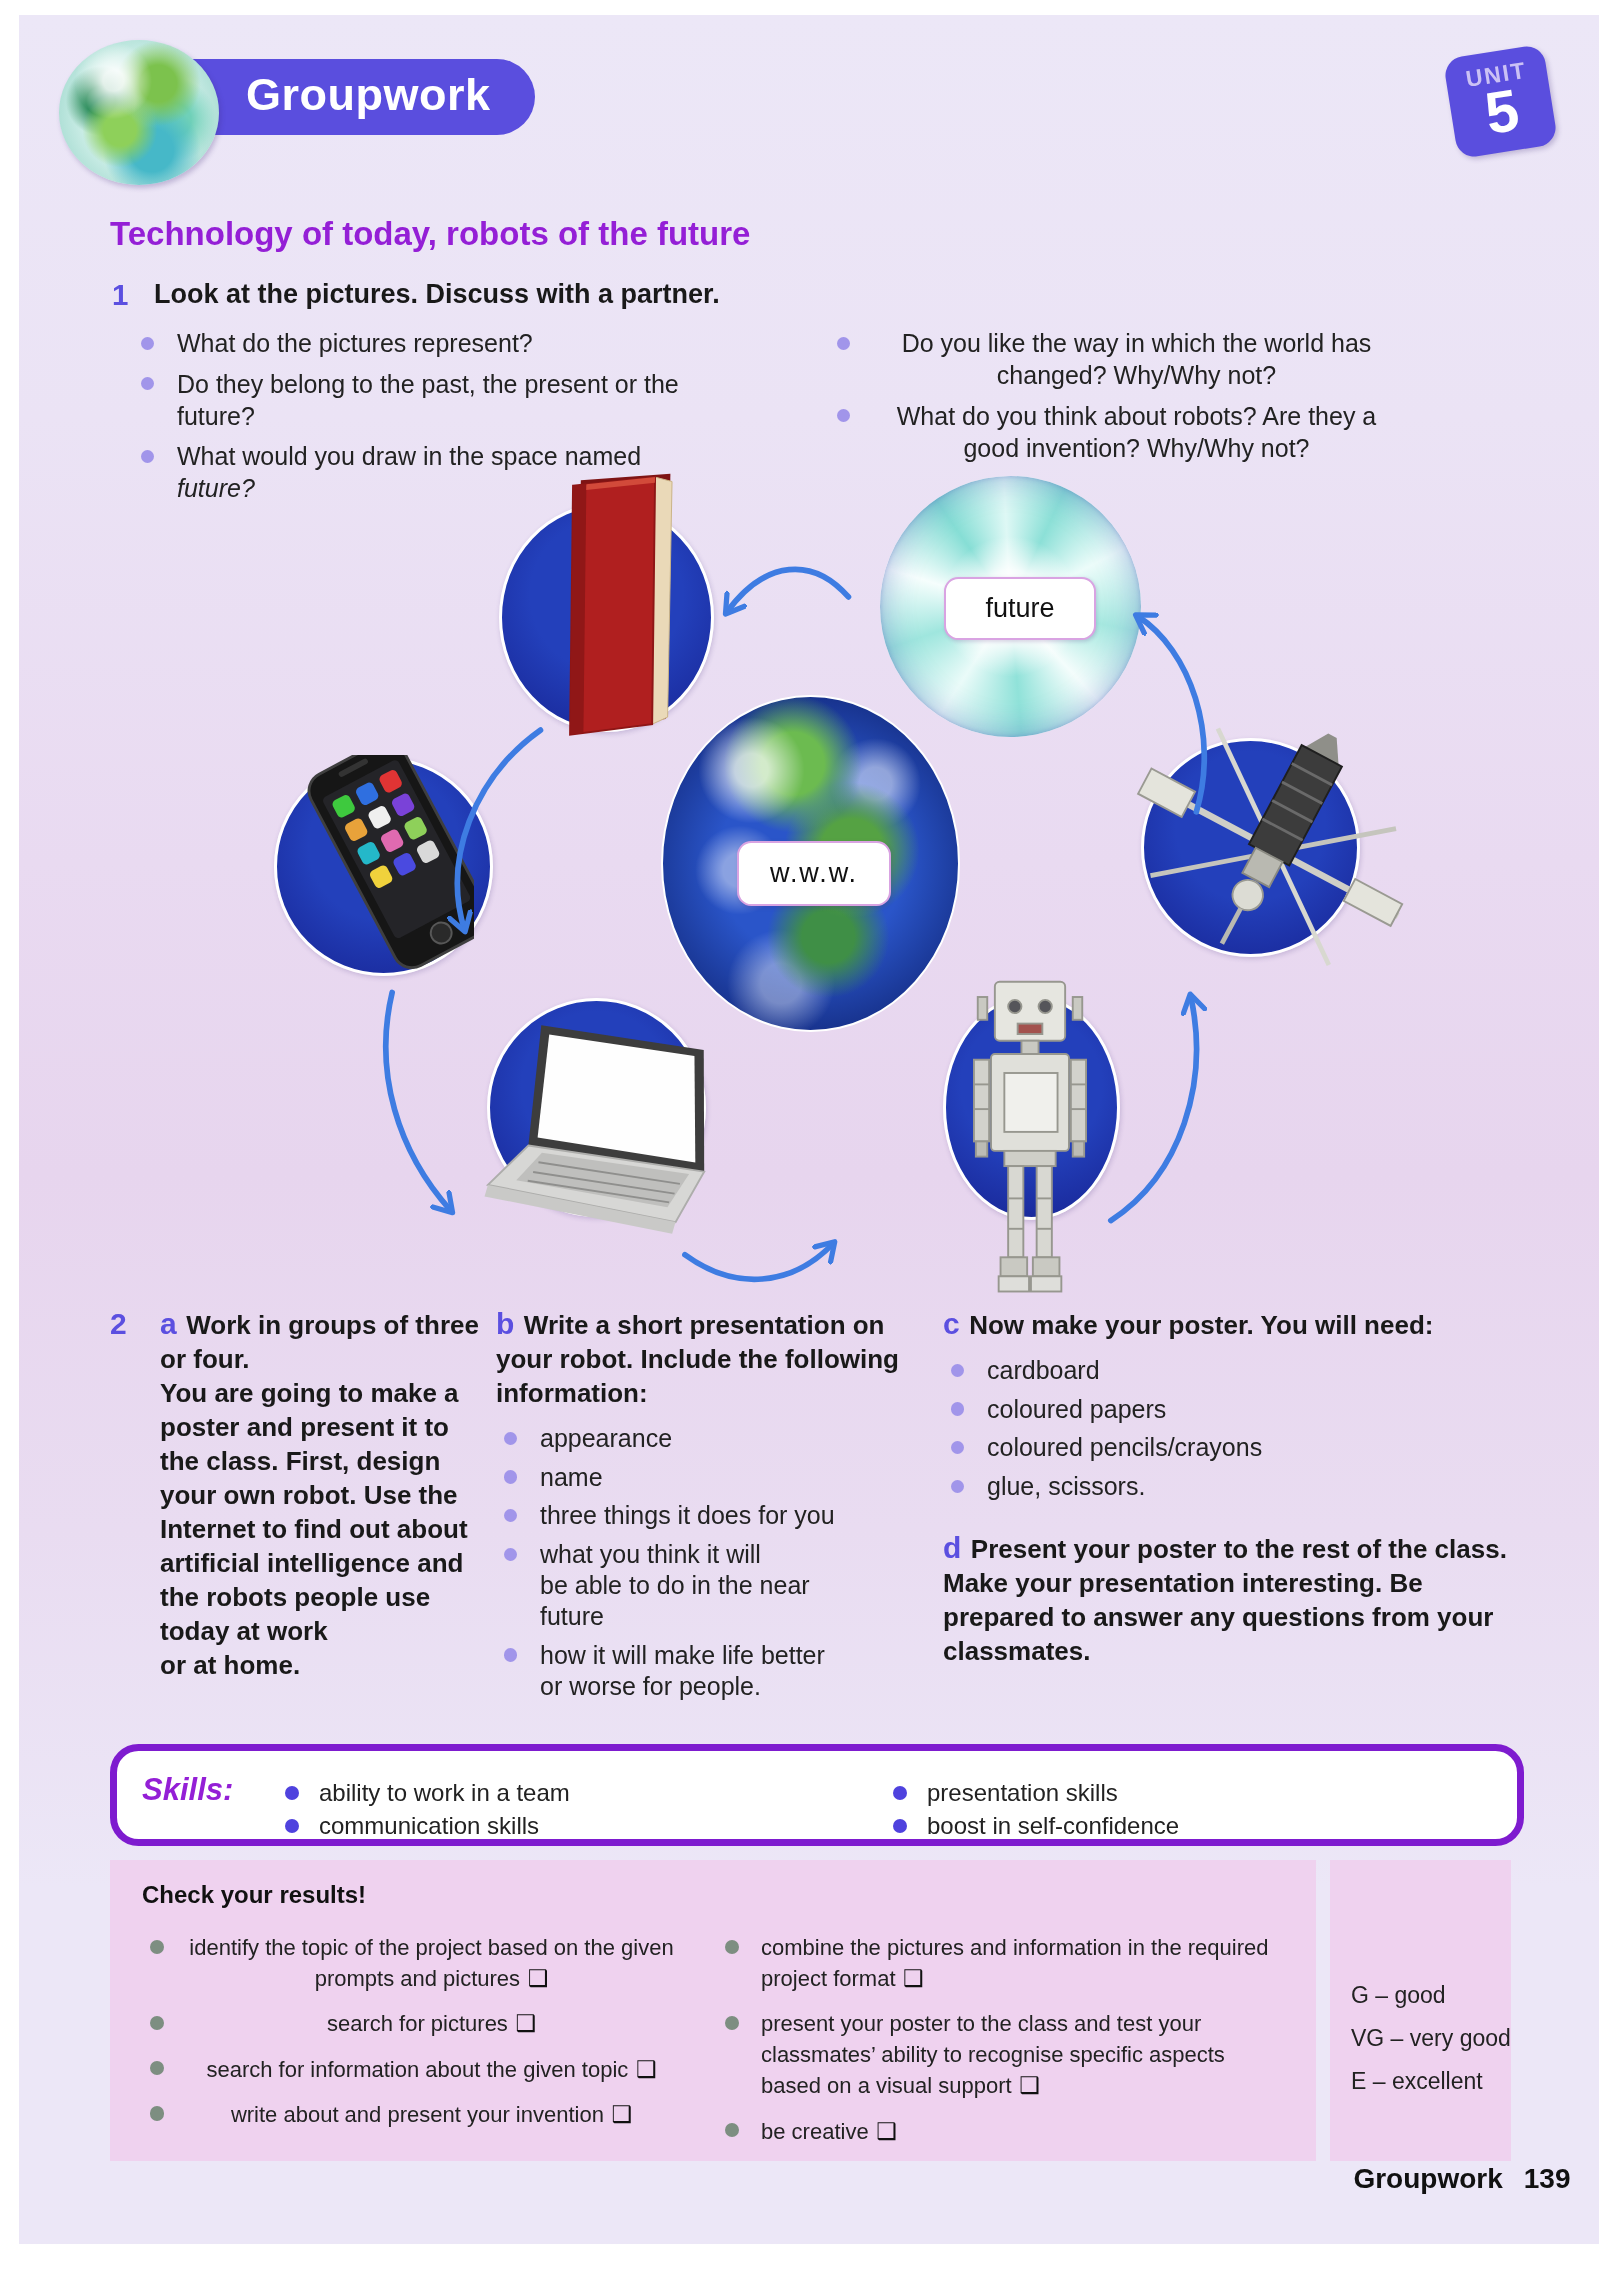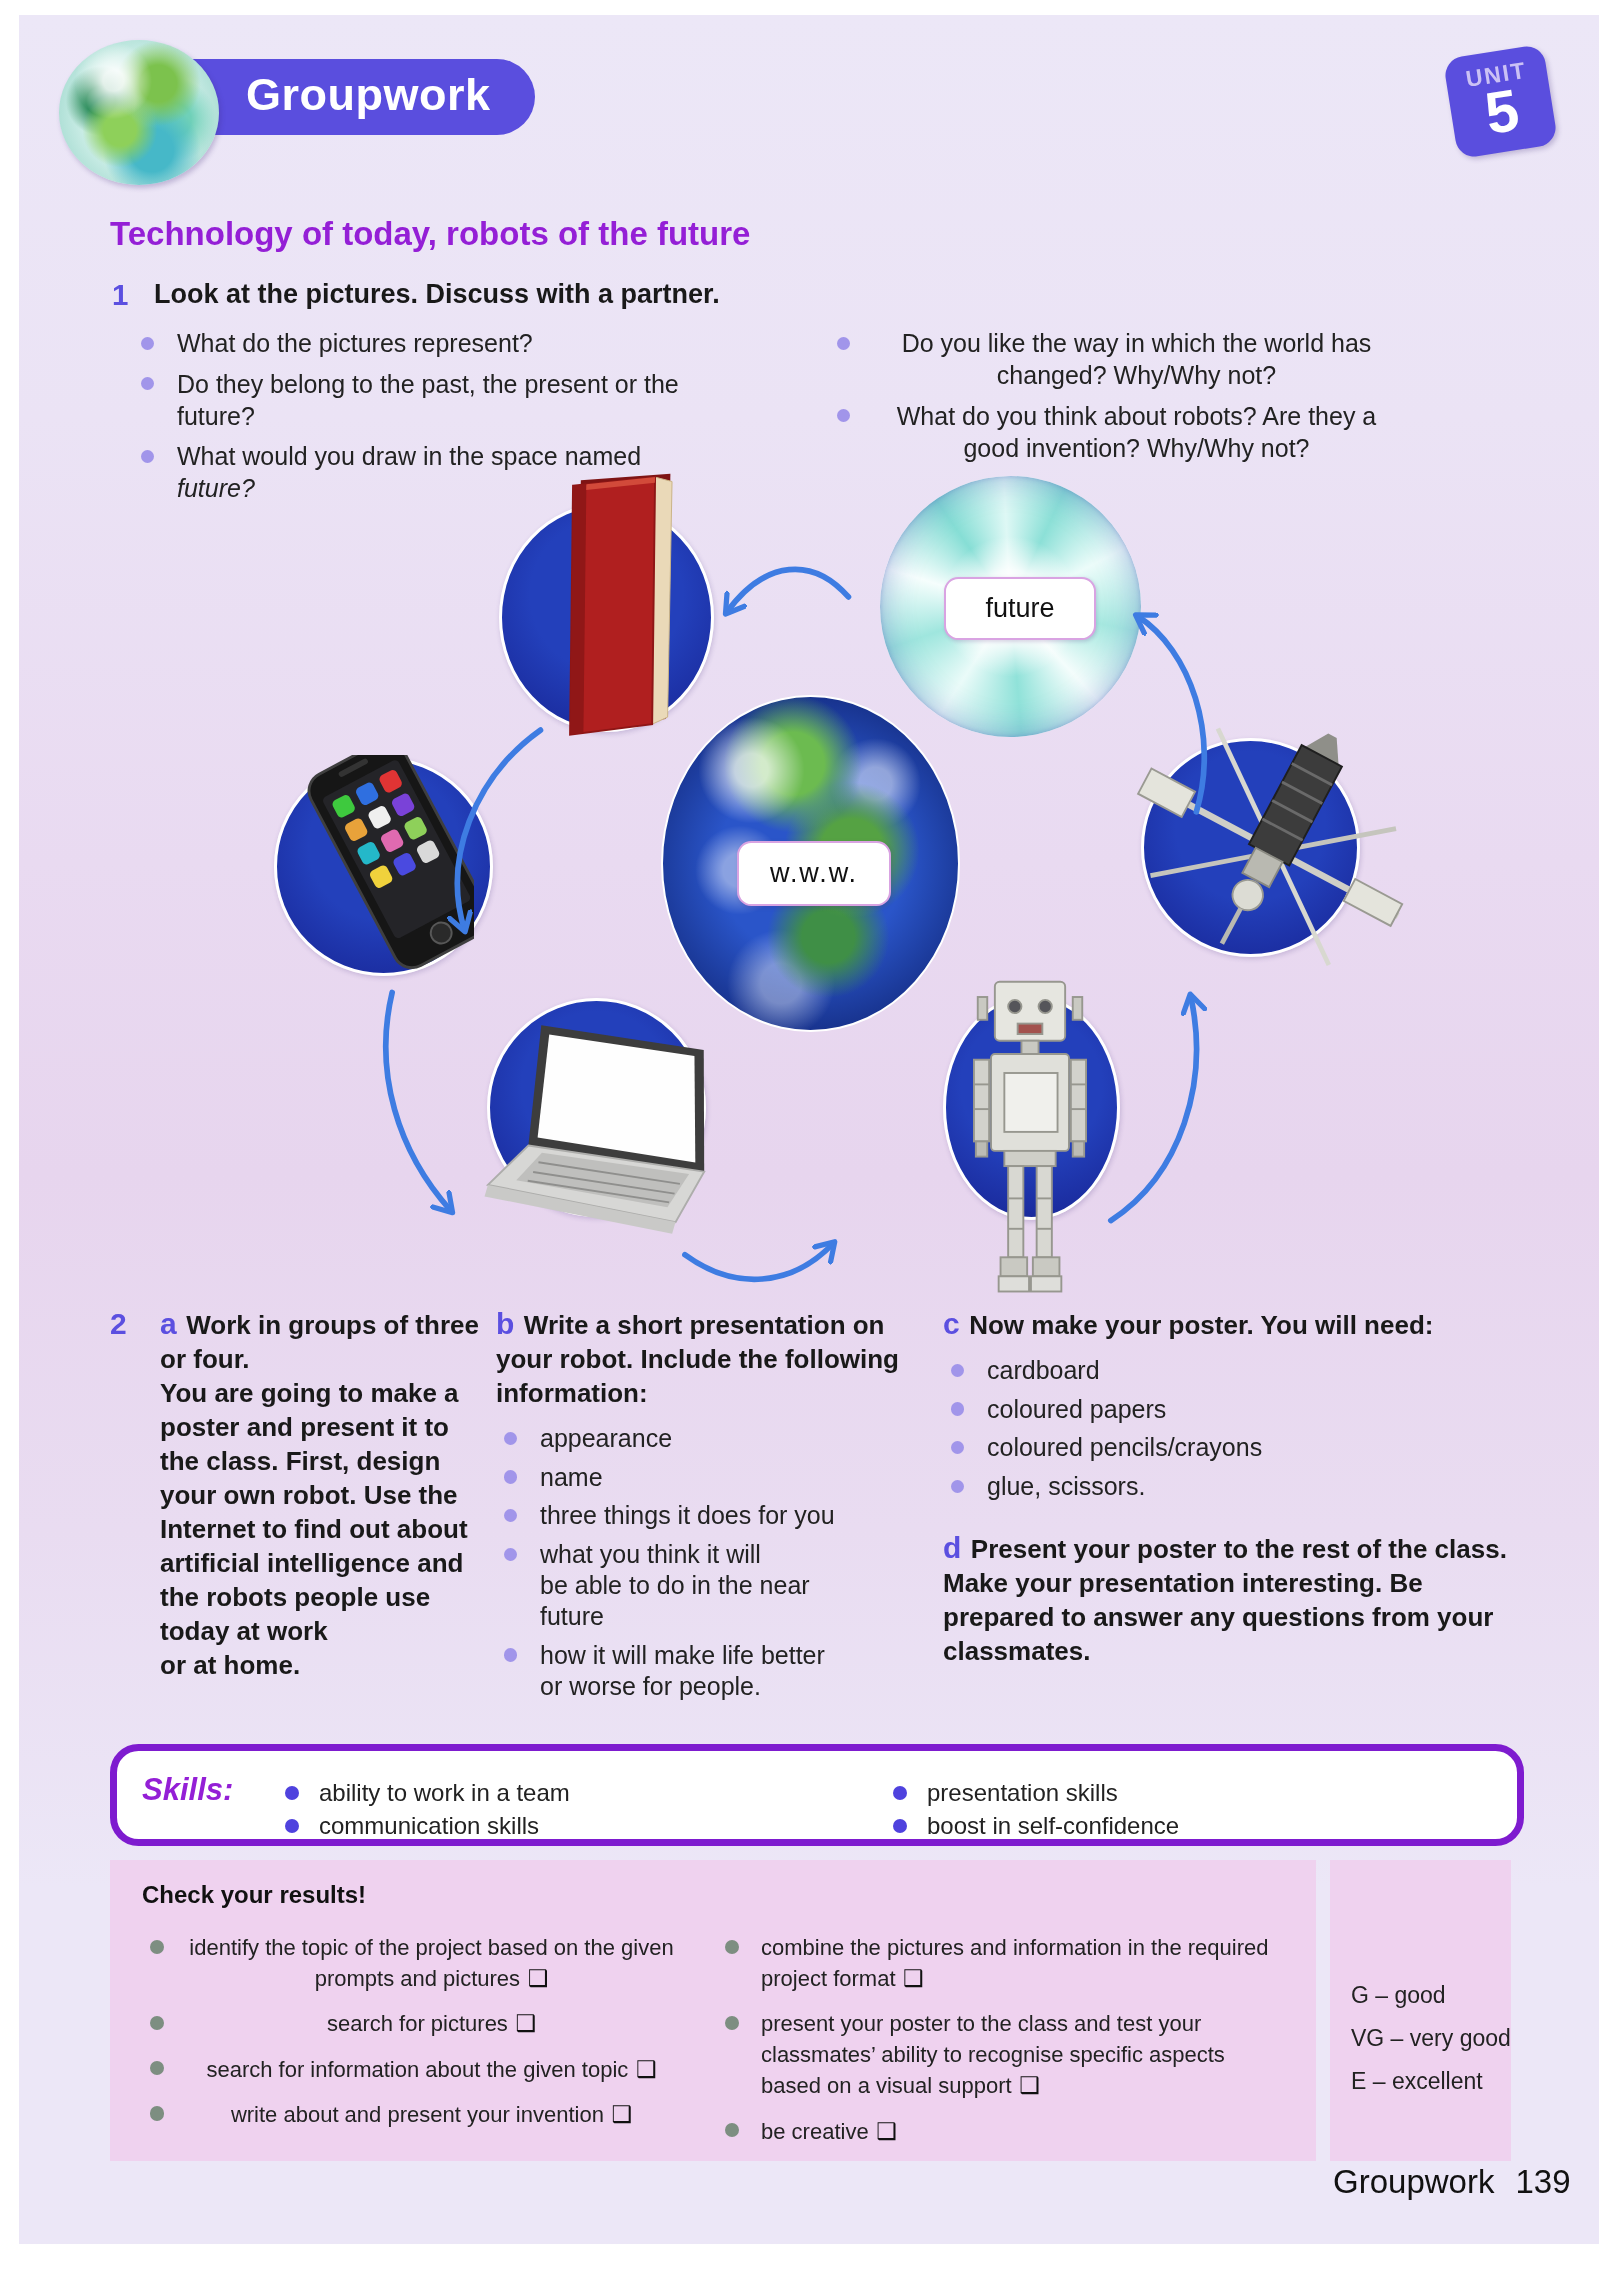--- a/index.html
+++ b/index.html
@@ -103,21 +103,21 @@
   .check-col{position:absolute;top:72px;}
   .check-col1{left:34px;width:533px;text-align:center;}
   .check-col2{left:609px;width:561px;}
   ul.ck{list-style:none;margin:0;padding:0;}
   ul.ck li{position:relative;padding-left:42px;font-size:22px;line-height:31px;color:#222;margin-bottom:14.3px;}
   ul.ck li::before{content:"";position:absolute;left:5.7px;top:7.6px;width:14.3px;height:14.3px;border-radius:50%;background:#7d8e81;}
   .cbx{padding-left:7.6px;font-size:23px;color:#111;}
   .grades{position:absolute;left:21px;top:70px;font-size:23px;line-height:43px;color:#222;margin-top:44px;}
 
   
-  .footer{position:absolute;right:28.5px;top:2148px;font-size:33px;font-weight:normal;color:#111;}
+  .footer{position:absolute;right:28.5px;top:2148px;font-size:28px;font-weight:bold;color:#111;}
   .footer .pnum{padding-left:21px;}
 </style>
 </head>
 <body>
 
 <div class="stage">
  <div class="page">
 
   <div class="banner">
     <div class="banner-text">Groupwork</div>

